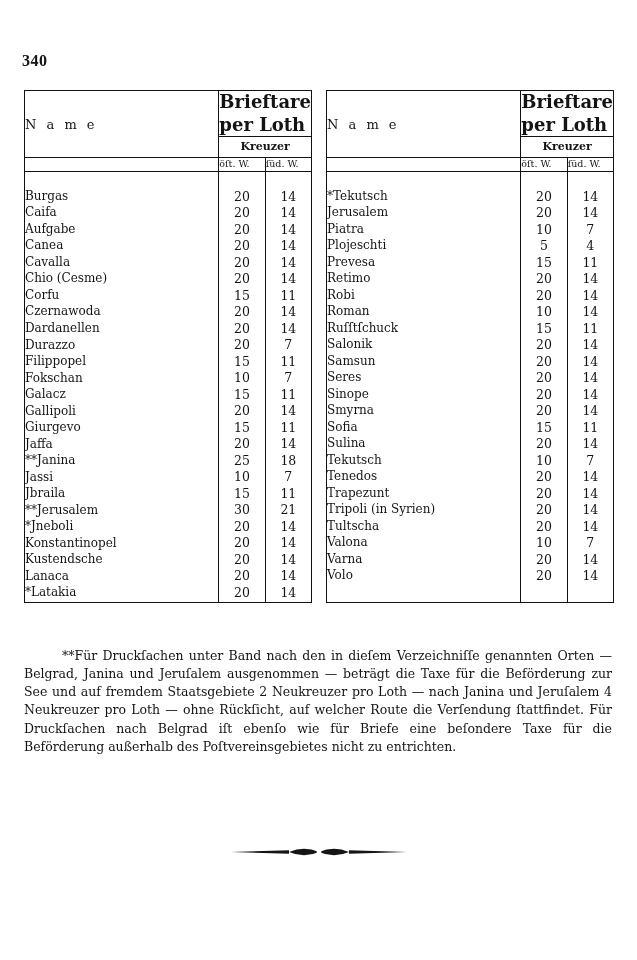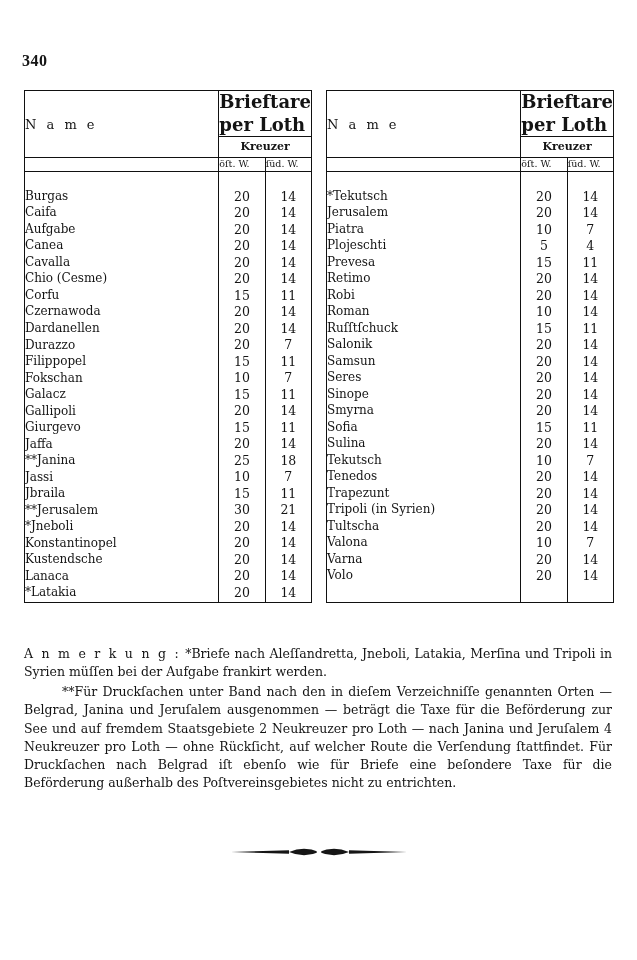--- a/index.html
+++ b/index.html
@@ -449,24 +449,20 @@
           <td></td>
           <td class="cell-num"></td>
           <td class="cell-num"></td>
         </tr>
       </tbody>
     </table>
 
   </div>
 
   <div class="note">
-    <p>
-      <span class="lbl">A n m e r k u n g :</span>
-      <span>*Briefe nach Aleſſandretta, Jneboli, Latakia, Merſina und Tripoli in Syrien müſſen bei der Aufgabe frankirt werden.</span>
-    </p>
     <p class="indent">**Für Druckſachen unter Band nach den in dieſem Verzeichniſſe genannten Orten — Belgrad, Janina und Jeruſalem ausgenommen — beträgt die Taxe für die Beförderung zur See und auf fremdem Staatsgebiete 2 Neukreuzer pro Loth — nach Janina und Jeruſalem 4 Neukreuzer pro Loth — ohne Rückſicht, auf welcher Route die Verſendung ſtattfindet. Für Druckſachen nach Belgrad iſt ebenſo wie für Briefe eine beſondere Taxe für die Beförderung außerhalb des Poſtvereinsgebietes nicht zu entrichten.</p>
   </div>
 
   <div class="ornament">
     <svg width="180" height="14" viewBox="0 0 180 14" aria-hidden="true">
       <path d="M2 7 L60 5.3 L60 8.7 Z" fill="#151515"></path>
       <path d="M178 7 L120 5.3 L120 8.7 Z" fill="#151515"></path>
       <path d="M60 7 Q75 0.5 90 7 Q75 13.5 60 7 Z" fill="#151515"></path>
       <path d="M120 7 Q105 0.5 90 7 Q105 13.5 120 7 Z" fill="#151515"></path>
       <circle cx="90" cy="7" r="2.4" fill="#ffffff"></circle>

